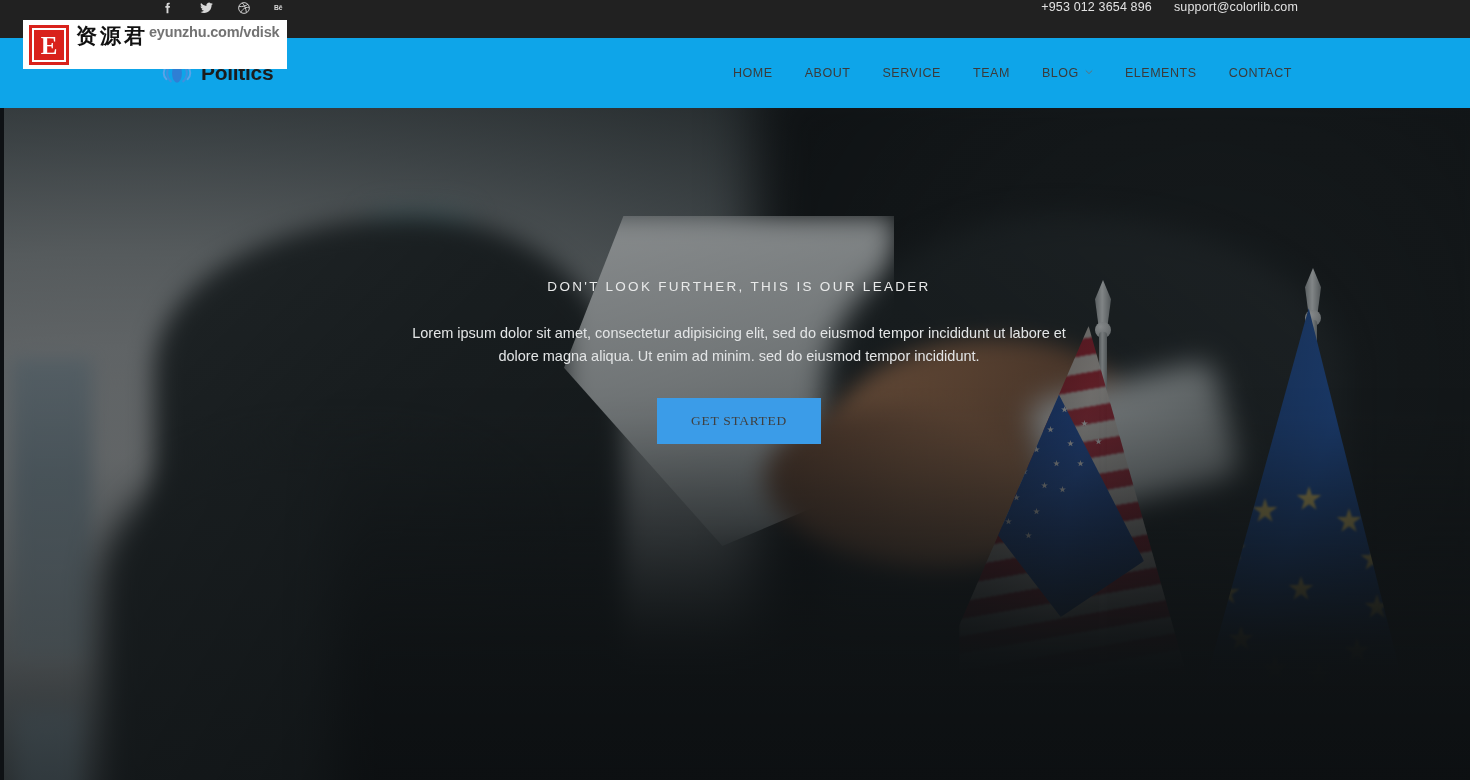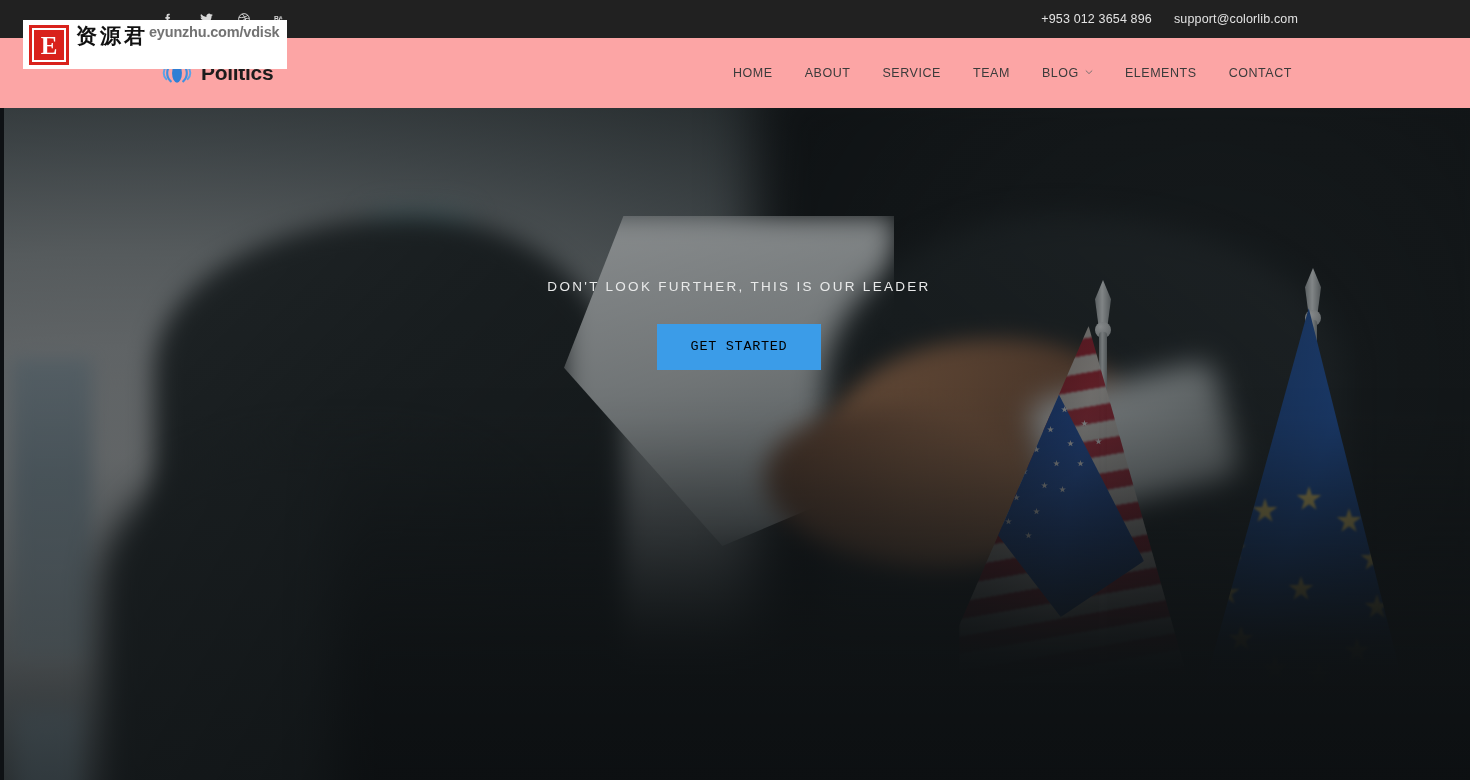--- a/index.html
+++ b/index.html
@@ -8,42 +8,42 @@
     overflow:hidden;
     font-family:"Liberation Sans", sans-serif;
     background:#0e1114;
   }
   #page { position:relative; width:1470px; height:780px; overflow:hidden; }
 
   
   .topbar {
     position:absolute; top:0; left:0; width:1470px; height:38px;
     background:#212121; z-index:30;
-    display:flex; align-items:center;
+    display:flex; align-items:flex-start;
   }
   .topbar-left { display:flex; align-items:center; gap:22px; margin-left:160px; }
   .social-link {
     color:#d8d8d8; font-size:13px; line-height:1;
     display:inline-flex; align-items:center; justify-content:center;
     width:16px; height:16px; text-decoration:none;
   }
   .social-link svg { display:block; }
   .topbar-right {
     margin-left:auto; margin-right:172px;
     display:flex; align-items:center; gap:22px;
   }
   .topbar-right span, .topbar-right a {
     color:#e2e2e2; font-size:12.5px; letter-spacing:.15px;
     text-decoration:none; white-space:nowrap;
   }
 
   
   .header {
     position:absolute; top:38px; left:0; width:1470px; height:70px;
-    background:#fca5a5; z-index:28;
+    background:#0ea5e9; z-index:28;
     display:flex; align-items:center;
   }
   .brand {
     display:flex; align-items:center; gap:9px;
     margin-left:162px; text-decoration:none;
   }
   .brand-icon { width:30px; height:28px; display:block; }
   .brand-text {
     font-size:21px; font-weight:bold; color:#1c1c1c;
     letter-spacing:-.3px;
@@ -235,25 +235,25 @@
     color:#ffffff; font-size:57px; font-weight:bold;
     letter-spacing:-.6px; line-height:1.08; text-align:center;
   }
   .hero-desc {
     margin-top:28px; width:660px;
     color:#e3e5e6; font-size:14.5px; line-height:23px;
     text-align:center;
   }
   .hero-btn {
     margin-top:30px;
-    background:#3b9ce8; color:#000000;
+    background:#3b9ce8; color:#404040;
     border:none; cursor:pointer;
     font-size:13.5px; letter-spacing:.7px;
     padding:16px 34px; line-height:1;
-    font-family:Liberation Mono, monospace;
+    font-family:Liberation Serif, serif;
   }
 
   
   .watermark {
     position:absolute; left:23px; top:20px; z-index:60;
     background:#ffffff; padding:5px 8px 4px 6px;
     display:flex; align-items:flex-start; gap:7px;
   }
   .wm-e {
     width:40px; height:40px; background:#d9221c;
@@ -431,20 +431,21 @@
           <div class="eu-shade"></div>
         </div>
       </div>
 
       <div class="bg-dark-bottom"></div>
       <div class="hero-overlay"></div>
     </div>
 
     <div class="hero-content">
       <div class="hero-eyebrow">DON'T LOOK FURTHER, THIS IS OUR LEADER</div>
+      <p class="hero-desc">Lorem ipsum dolor sit amet, consectetur adipisicing elit, sed do eiusmod tempor incididunt ut labore et dolore magna aliqua. Ut enim ad minim. sed do eiusmod tempor incididunt.</p>
       <button class="hero-btn">GET STARTED</button>
     </div>
   </section>
 
   <div class="watermark">
     <div class="wm-e">
       <div class="wm-e-inner">E</div>
     </div>
     <div class="wm-right">
       <div class="wm-cn">资源君</div>

